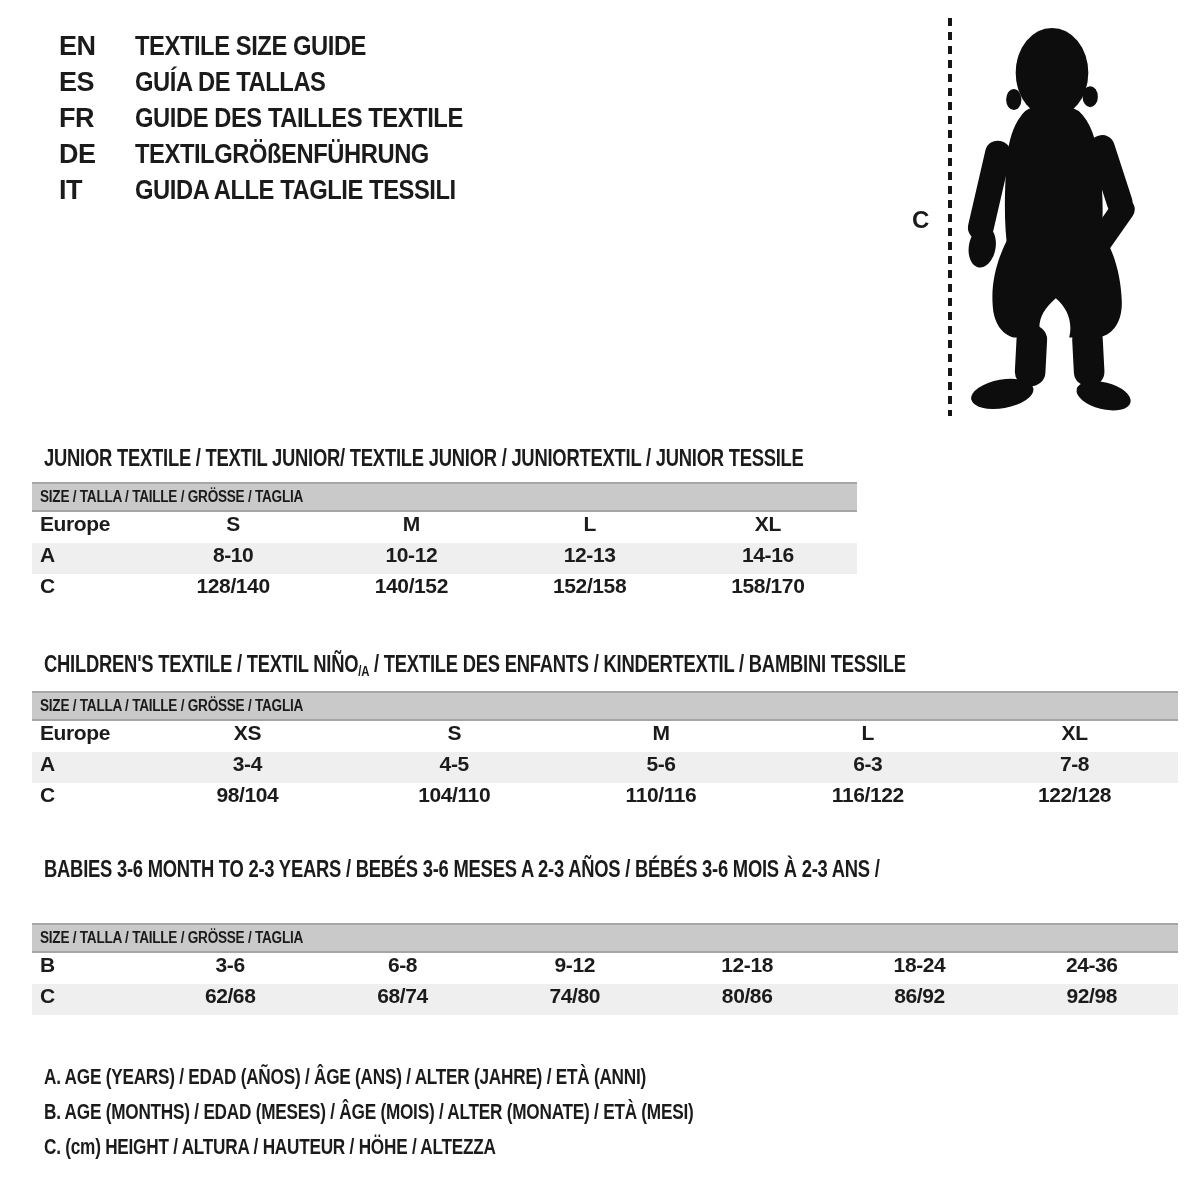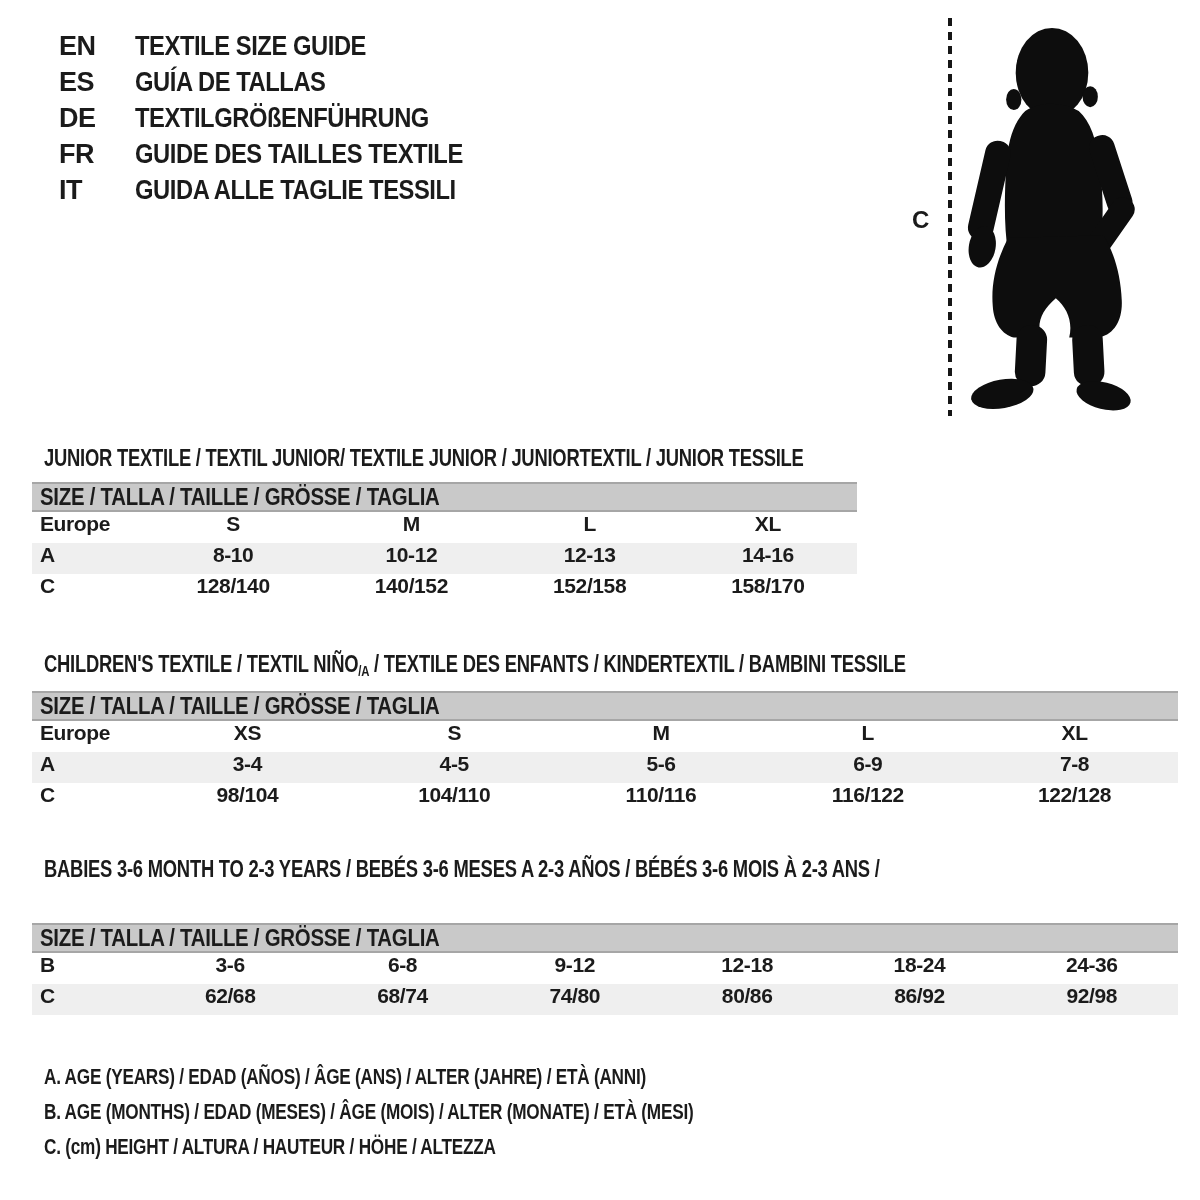--- a/index.html
+++ b/index.html
@@ -34,21 +34,21 @@
   #babies-title{top:840px;flex-direction:column;align-items:flex-start;height:auto;}
   #babies-title .tline{height:34px;display:flex;align-items:center;}
 
   
   .stable{position:absolute;left:32px;}
   #junior-table{top:482px;width:825px;}
   #children-table{top:691px;width:1146px;}
   #babies-table{top:923px;width:1146px;}
   .size-bar{height:26px;line-height:26px;background:#c9c9c9;
     border-top:2px solid #a6a6a6;border-bottom:2px solid #a6a6a6;
-    padding-left:8px;font-size:24px;font-weight:700;letter-spacing:-0.3px;}
+    padding-left:8px;font-size:16px;font-weight:700;letter-spacing:-0.3px;}
   .trow{display:flex;height:31px;align-items:flex-start;font-size:21px;font-weight:700;letter-spacing:-0.4px;}
   .trow.alt{background:#efefef;}
   .tlabel{width:112px;padding-left:8px;box-sizing:border-box;}
   .tcell{flex:1;text-align:center;}
 
   
   .legend{position:absolute;left:44px;top:1060px;}
   .legend-line{height:35px;display:flex;align-items:center;font-size:21.5px;font-weight:700;letter-spacing:-0.3px;}
 </style>
 </head>
@@ -59,26 +59,26 @@
   <div class="lang-list">
     <div class="lang-row">
       <span class="lang-code">EN</span>
       <span class="nowrap cond2">TEXTILE SIZE GUIDE</span>
     </div>
     <div class="lang-row">
       <span class="lang-code">ES</span>
       <span class="nowrap cond2">GUÍA DE TALLAS</span>
     </div>
     <div class="lang-row">
+      <span class="lang-code">FR</span>
+      <span class="nowrap cond2">GUIDE DES TAILLES TEXTILE</span>
+    </div>
+    <div class="lang-row">
       <span class="lang-code">DE</span>
       <span class="nowrap cond2">TEXTILGRÖßENFÜHRUNG</span>
-    </div>
-    <div class="lang-row">
-      <span class="lang-code">FR</span>
-      <span class="nowrap cond2">GUIDE DES TAILLES TEXTILE</span>
     </div>
     <div class="lang-row">
       <span class="lang-code">IT</span>
       <span class="nowrap cond2">GUIDA ALLE TAGLIE TESSILI</span>
     </div>
   </div>
 
   <div class="figure">
     <span class="measure-label">C</span>
     <div class="dash-line"></div>
@@ -144,21 +144,21 @@
       <div class="tcell">S</div>
       <div class="tcell">M</div>
       <div class="tcell">L</div>
       <div class="tcell">XL</div>
     </div>
     <div class="trow alt">
       <div class="tlabel">A</div>
       <div class="tcell">3-4</div>
       <div class="tcell">4-5</div>
       <div class="tcell">5-6</div>
-      <div class="tcell">6-9</div>
+      <div class="tcell">6-3</div>
       <div class="tcell">7-8</div>
     </div>
     <div class="trow">
       <div class="tlabel">C</div>
       <div class="tcell">98/104</div>
       <div class="tcell">104/110</div>
       <div class="tcell">110/116</div>
       <div class="tcell">116/122</div>
       <div class="tcell">122/128</div>
     </div>

